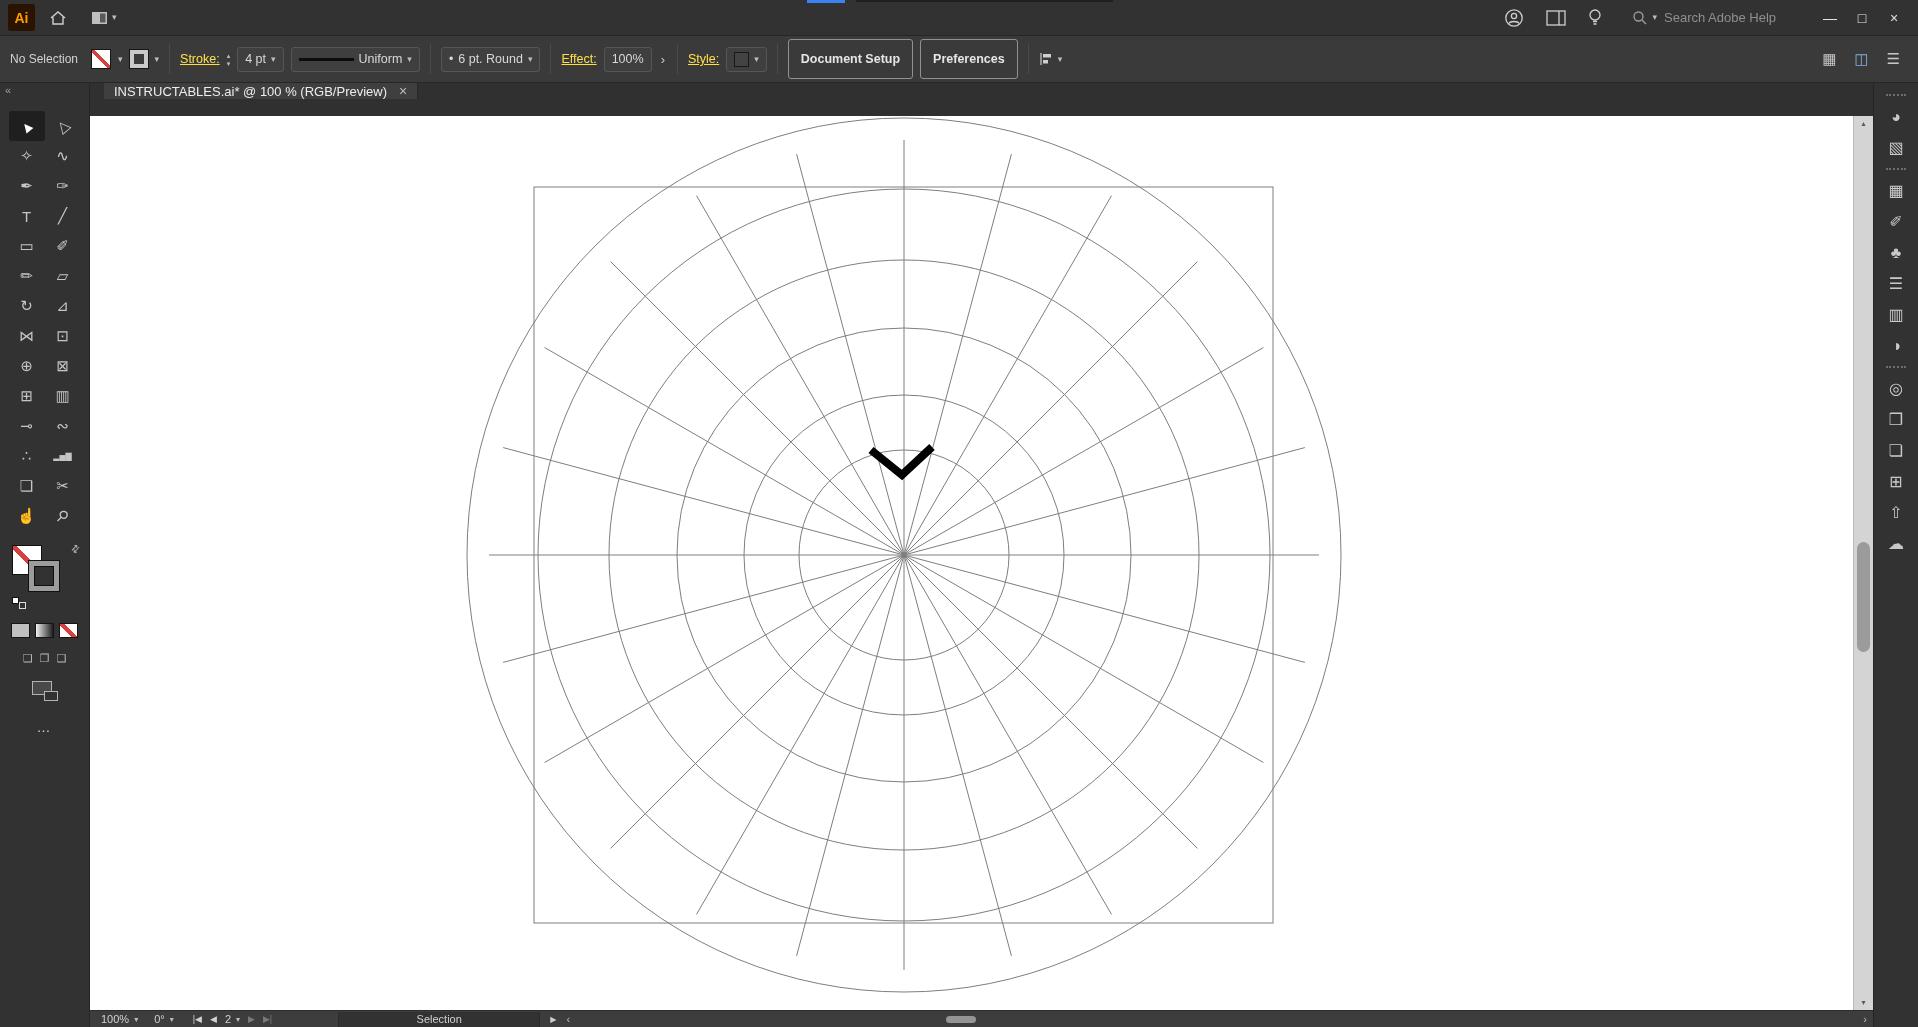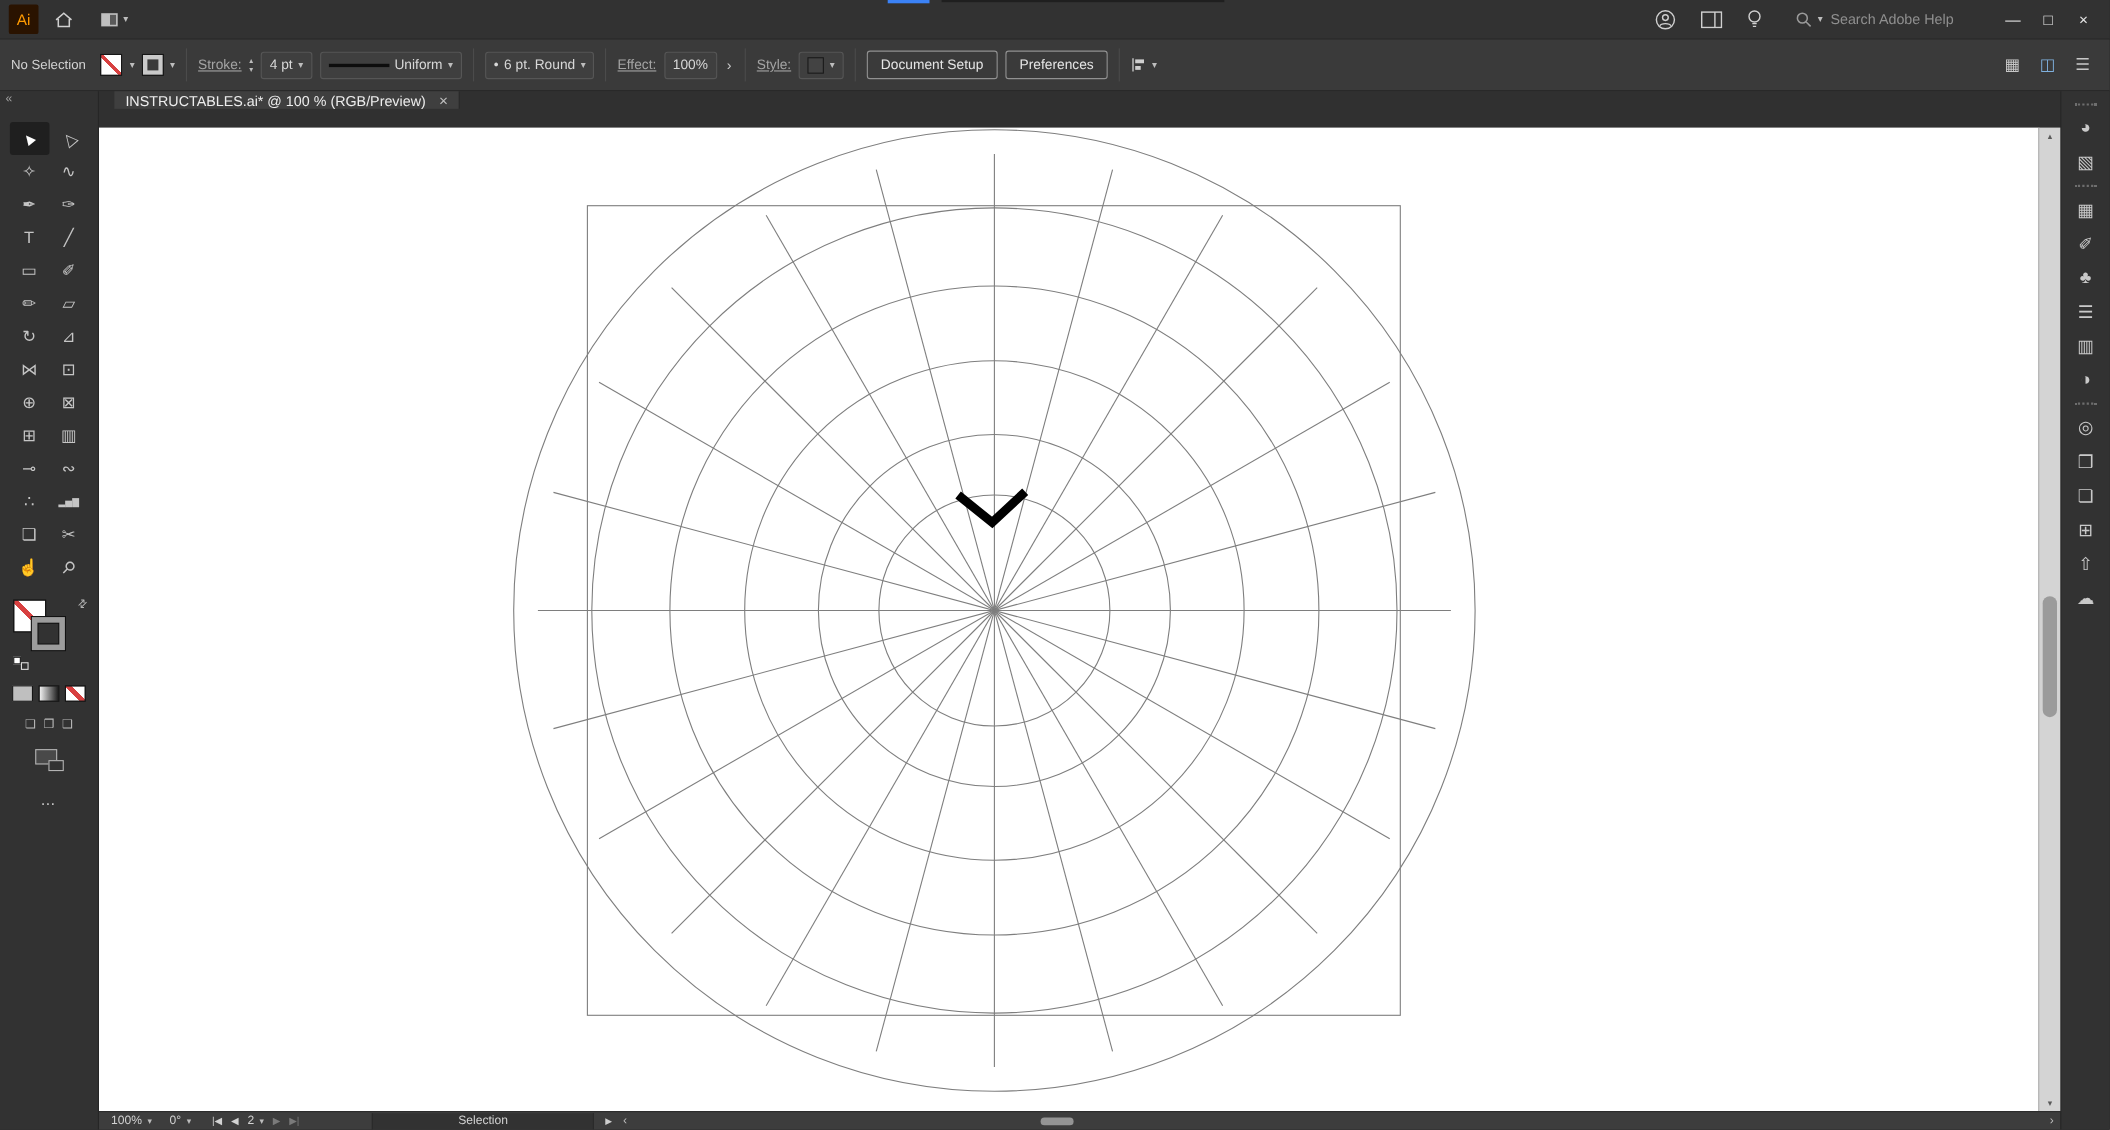--- a/index.html
+++ b/index.html
@@ -7,21 +7,21 @@
   .app{position:relative;width:1918px;height:1027px;overflow:hidden;background:#333;
        font-family:"Liberation Sans",sans-serif;color:#d8d8d8;}
 
   
   .artifact{position:absolute;top:0;z-index:50;}
   .a-blue{left:807px;width:38px;height:3px;background:#3b82f6;}
   .a-dark{left:856px;width:257px;height:2px;background:#1f1f1f;}
 
   
   .menubar{height:36px;background:#323232;border-bottom:1px solid #262626;display:flex;align-items:center;padding:0 8px;}
-  .logo{width:27px;height:27px;background:#2a1300;color:#ff9a00;font-weight:normal;font-size:14px;
+  .logo{width:27px;height:27px;background:#2a1300;color:#ff9a00;font-weight:bold;font-size:14px;
         display:flex;align-items:center;justify-content:center;border-radius:2px;margin-right:6px;flex:none;}
   .mb-icon{padding:0 8px;display:flex;align-items:center;}
   .menus{display:flex;align-items:center;}
   .menu-item{padding:0 13px;font-size:13.5px;color:#e0e0e0;line-height:34px;}
   .arrange{display:flex;align-items:center;gap:4px;margin-left:16px;}
   .mb-right{margin-left:auto;display:flex;align-items:center;gap:6px;}
   .search{display:flex;align-items:center;gap:5px;margin:0 10px;padding:2px 6px;border-radius:3px;}
   .search input{width:118px;background:transparent;border:0;outline:0;color:#cfcfcf;font-size:13px;font-family:inherit;}
   .search input::placeholder{color:#8f8f8f;}
   .winctl{display:flex;align-items:center;margin-left:12px;}
@@ -31,24 +31,24 @@
   
   .controlbar{height:47px;background:#3a3a3a;border-bottom:1px solid #262626;display:flex;align-items:center;gap:7px;padding:0 10px;font-size:12.5px;}
   .nosel{width:74px;font-size:12px;color:#d2d2d2;}
   .swatch-none{width:20px;height:20px;border:1px solid #161616;
      background:linear-gradient(45deg,#ffffff 43%,#d84040 43%,#d84040 57%,#ffffff 57%);}
   .mini-stroke{width:18px;height:18px;border:4px solid #c9c9c9;outline:1px solid #161616;background:transparent;}
   .stepper{display:flex;flex-direction:column;gap:1px;}
   .stepper .caret{font-size:7px;}
   .dd{display:flex;align-items:center;gap:5px;height:25px;padding:0 7px;border:1px solid #565656;border-radius:3px;background:#3f3f3f;}
   .line-prev{width:55px;height:3px;background:#0d0d0d;}
-  .cb-link{text-decoration:underline;color:#a3a3a3;}
+  .cb-link{text-decoration:underline;color:#fde047;}
   .chev-right{font-size:13px;color:#c9c9c9;padding:0 2px;}
   .style-swatch{width:15px;height:15px;background:#434343;border:1px solid #191919;}
-  .btn{height:26px;border:1px solid #919191;border-radius:3px;padding:0 12px;display:flex;align-items:center;color:#e5e5e5;background:transparent;font-size:12.5px;}
+  .btn{height:40px;border:1px solid #919191;border-radius:3px;padding:0 12px;display:flex;align-items:center;color:#e5e5e5;background:transparent;font-size:12.5px;font-weight:bold;}
   .vdiv{width:1px;height:30px;background:#4b4b4b;margin:0 3px;}
   .cb-right{margin-left:auto;display:flex;align-items:center;gap:18px;padding-right:8px;font-size:15px;color:#c7c7c7;}
   .cb-right .blue{color:#7fb0de;}
 
   
   .main{display:flex;height:944px;}
   .toolbar{width:90px;flex:none;background:#323232;border-right:1px solid #262626;position:relative;
            display:flex;flex-direction:column;align-items:center;}
   .collapse{position:absolute;top:1px;left:5px;font-size:11px;color:#9f9f9f;letter-spacing:-1px;}
   #tools-grid{margin-top:28px;display:grid;grid-template-columns:36px 36px;grid-auto-rows:30px;}

